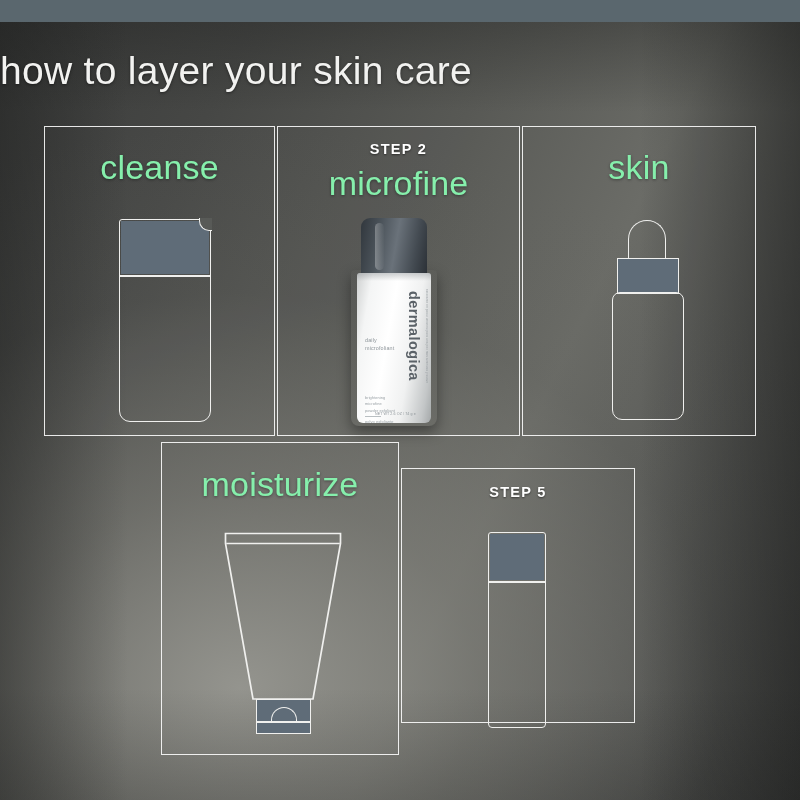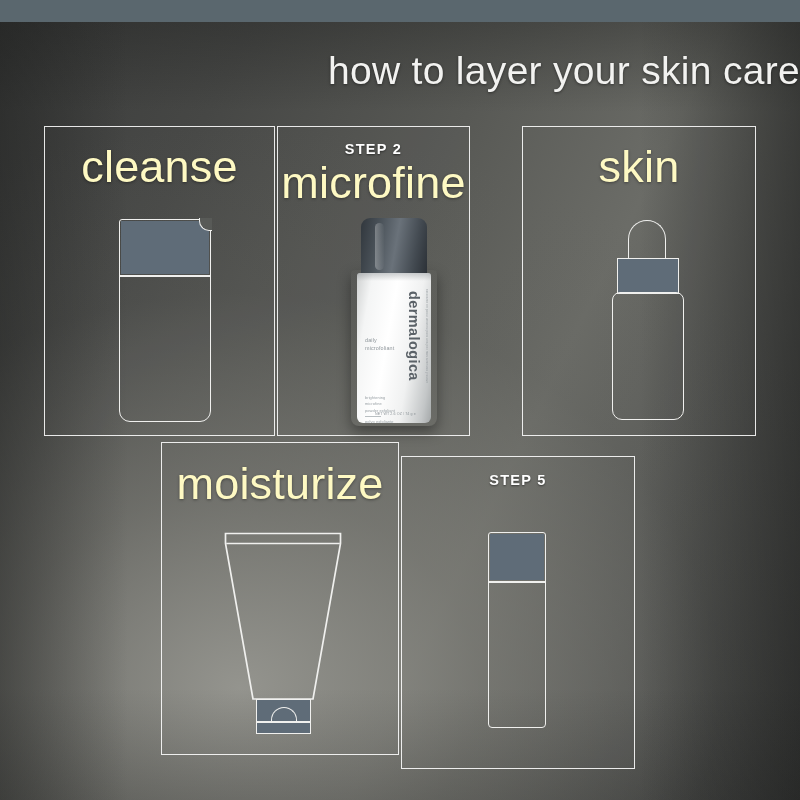--- a/index.html
+++ b/index.html
@@ -37,21 +37,21 @@
   .top-band {
     position:absolute; left:0; top:0;
     width:800px; height:22px;
     background:#5a676e;
   }
 
   
   .title {
     position:absolute; left:0; top:49px;
     width:800px;
-    text-align:right;
+    text-align:left;
     color:#f2f2f0;
     font-size:39px;
     font-weight:300;
     letter-spacing:0.3px;
     text-shadow:0 1px 3px rgba(0,0,0,0.45);
     white-space:nowrap;
   }
 
   
   .panel {
@@ -67,35 +67,35 @@
   .step-label {
     display:block;
     color:#ffffff;
     font-size:14.5px;
     font-weight:bold;
     letter-spacing:1.3px;
     text-shadow:0 1px 2px rgba(0,0,0,0.5);
   }
   .step-name {
     display:block;
-    color:#fef9c3;
-    font-size:45px;
+    color:#86efac;
+    font-size:34px;
     font-weight:300;
     letter-spacing:0.2px;
     line-height:1.08;
-    margin-top:2px;
+    margin-top:8px;
     text-shadow:0 1px 3px rgba(0,0,0,0.4);
   }
 
   
   #panel-1 { left:44px;  top:126px; width:231px; height:310px; }
-  #panel-2 { left:277px; top:126px; width:193px; height:310px; }
+  #panel-2 { left:277px; top:126px; width:243px; height:310px; }
   #panel-3 { left:522px; top:126px; width:234px; height:310px; }
   #panel-4 { left:161px; top:442px; width:238px; height:313px; }
-  #panel-5 { left:401px; top:456px; width:234px; height:313px; }
+  #panel-5 { left:401px; top:468px; width:234px; height:255px; }
 
   #panel-1 .panel-head, #panel-2 .panel-head, #panel-3 .panel-head { padding-top:14px; }
   #panel-4 .panel-head, #panel-5 .panel-head { padding-top:15px; }
 
   
   .product { position:absolute; }
 
   
   #art-cleanse { left:119px; top:219px; width:92px; height:203px; }
   .cl-body {

